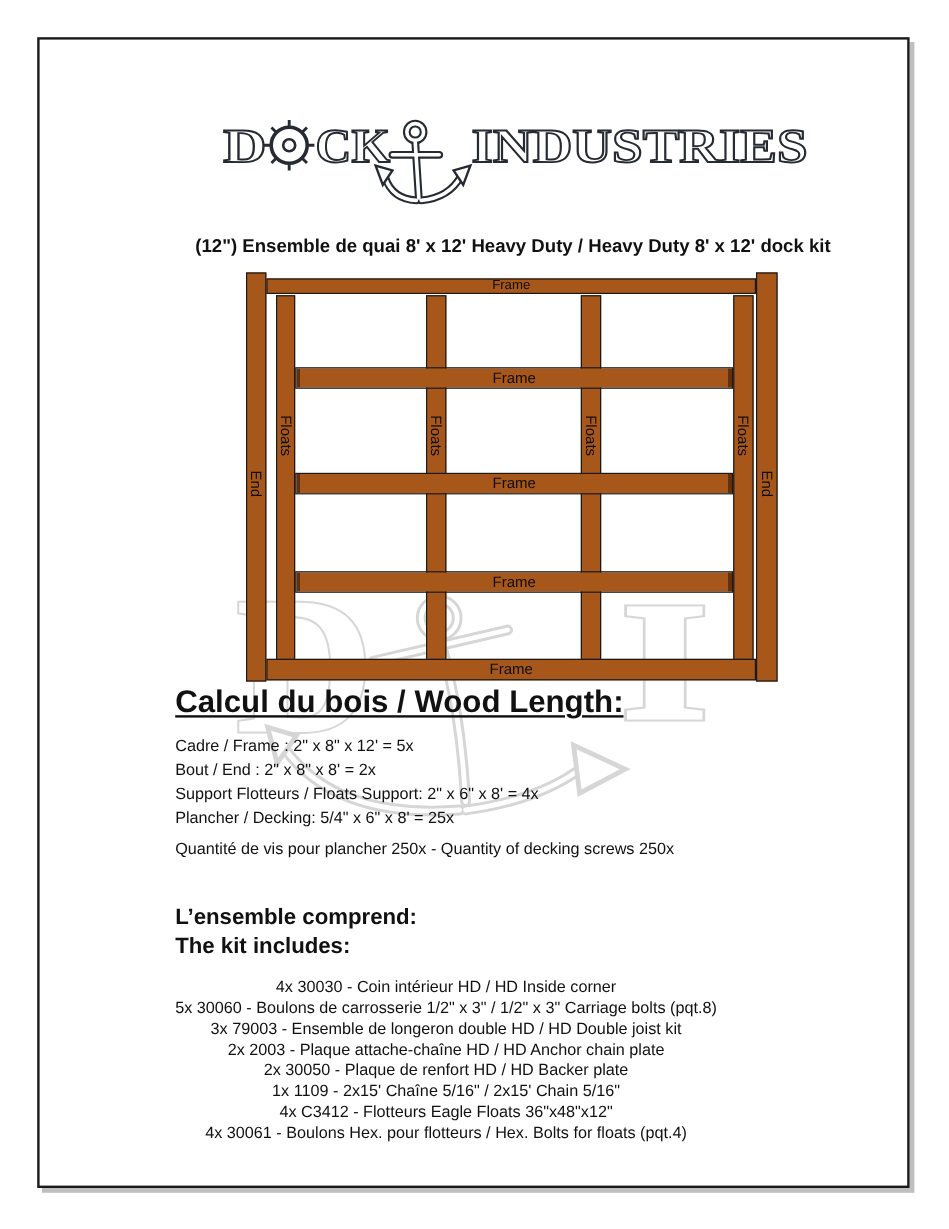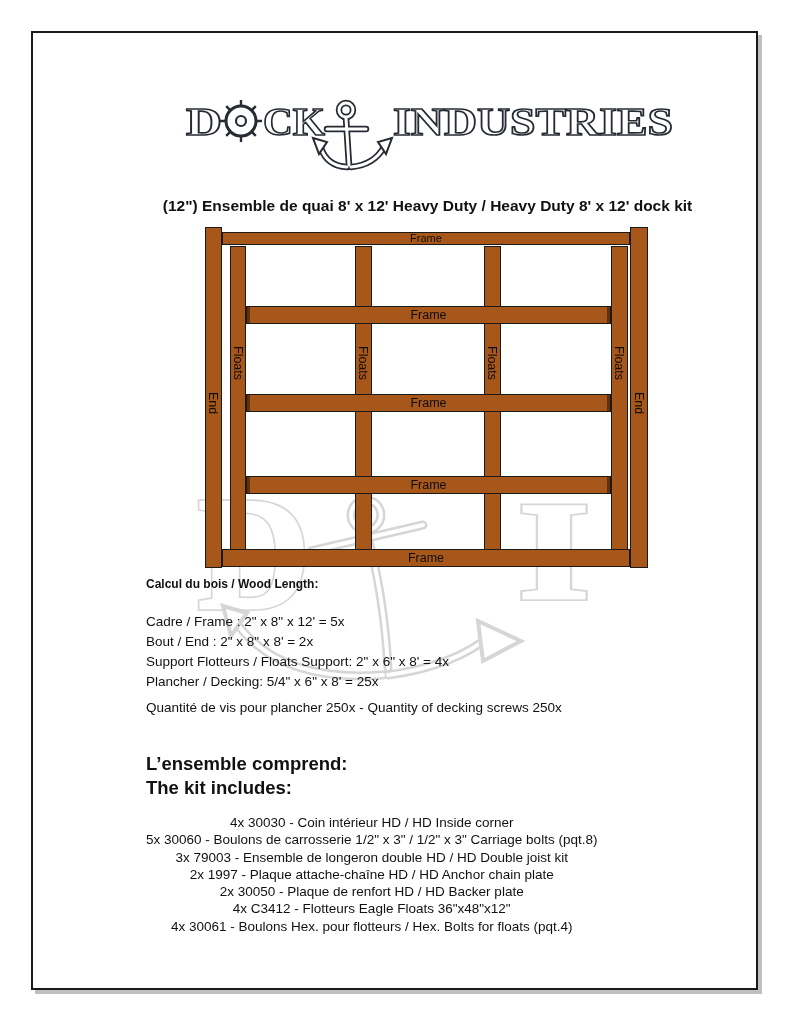--- a/index.html
+++ b/index.html
@@ -68,22 +68,22 @@
   .lbl-frame-bot{left:17px;top:322px;width:408px;height:18px;}
   .vlabel{writing-mode:vertical-rl;}
   .lbl-float-1{left:23px; top:96px;width:20px;height:80px;}
   .lbl-float-2{left:148px;top:96px;width:20px;height:80px;}
   .lbl-float-3{left:277px;top:96px;width:20px;height:80px;}
   .lbl-float-4{left:404px;top:96px;width:20px;height:80px;}
   .lbl-end-l{left:-1px; top:155px;width:18px;height:42px;}
   .lbl-end-r{left:424px;top:155px;width:19px;height:42px;}
   
   .tblock{position:absolute;left:113px;z-index:2;font-size:13.5px;}
-  .h-wood{top:540px;font-size:12px;font-weight:bold;line-height:22px;
-    text-decoration-thickness:2px;text-underline-offset:3px;}
+  .h-wood{top:540px;font-size:26px;font-weight:bold;line-height:22px;
+    text-decoration:underline;text-decoration-thickness:2px;text-underline-offset:3px;}
   .wood-lines{top:579px;line-height:20px;}
   .notes{top:665px;line-height:19.2px;}
   .kit-head{top:719px;font-size:18.5px;font-weight:bold;line-height:23.5px;}
   .kit-list{top:781px;line-height:17.3px;text-align:center;}
 </style>
 </head>
 <body>
 
 <div class="sheet">
 
@@ -195,19 +195,20 @@
 
   <div class="tblock kit-head">
     <div>L’ensemble comprend:</div>
     <div>The kit includes:</div>
   </div>
 
   <div class="tblock kit-list">
     <div>4x 30030 - Coin intérieur HD / HD Inside corner</div>
     <div>5x 30060 - Boulons de carrosserie 1/2" x 3" / 1/2" x 3" Carriage bolts (pqt.8)</div>
     <div>3x 79003 - Ensemble de longeron double HD / HD Double joist kit</div>
-    <div>2x 1997 - Plaque attache-chaîne HD / HD Anchor chain plate</div>
+    <div>2x 2003 - Plaque attache-chaîne HD / HD Anchor chain plate</div>
     <div>2x 30050 - Plaque de renfort HD / HD Backer plate</div>
+    <div>1x 1109 - 2x15' Chaîne 5/16" / 2x15' Chain 5/16"</div>
     <div>4x C3412 - Flotteurs Eagle Floats 36"x48"x12"</div>
     <div>4x 30061 - Boulons Hex. pour flotteurs / Hex. Bolts for floats (pqt.4)</div>
   </div>
 
 </div>
 
 </body></html>

